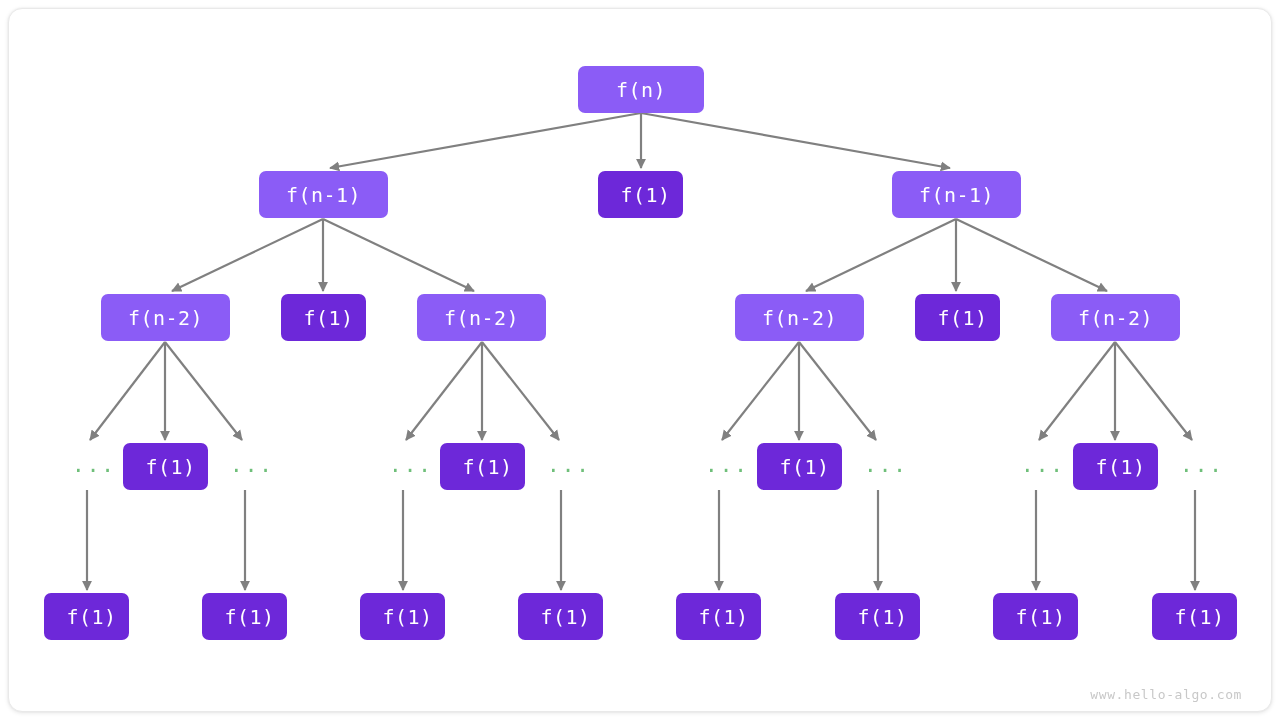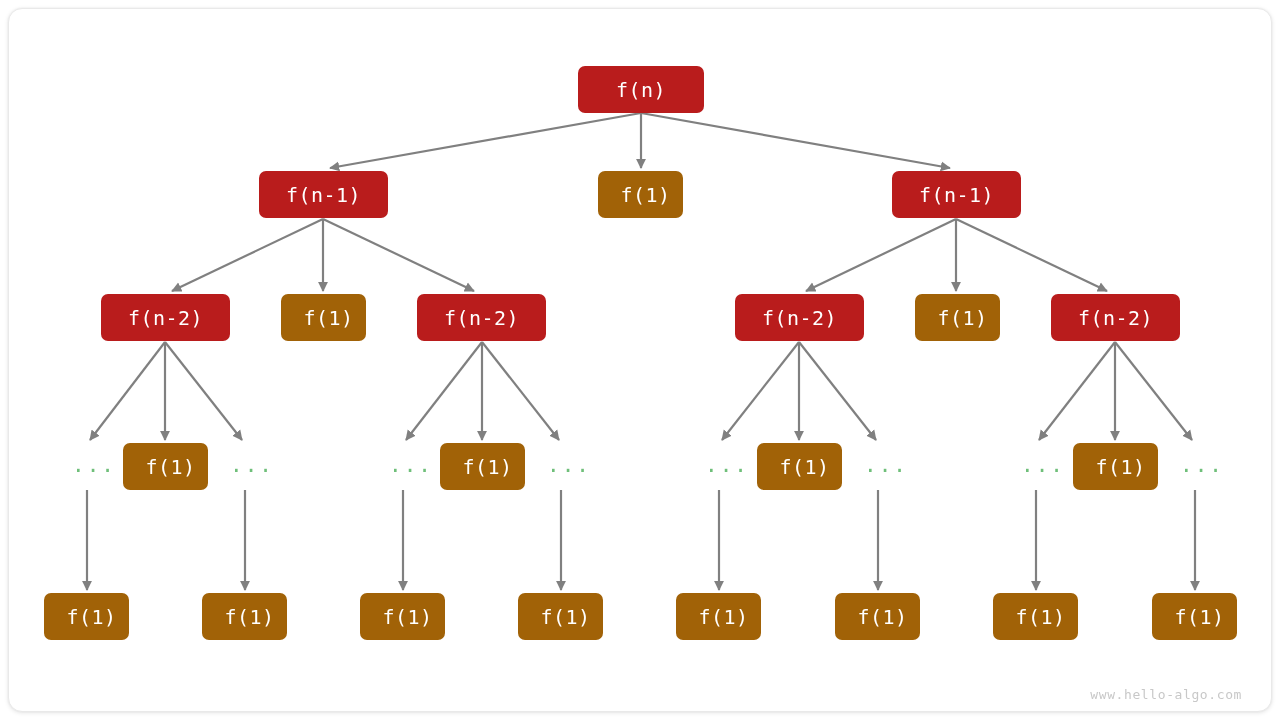--- a/index.html
+++ b/index.html
@@ -42,22 +42,22 @@
     align-items: center;
     justify-content: center;
     border-radius: 7px;
     color: #ffffff;
     font-size: 20px;
     letter-spacing: 0.5px;
     font-family: "DejaVu Sans Mono", "Liberation Mono", monospace;
     white-space: nowrap;
     user-select: none;
   }
-  .node.green { background: #b91c1c; }
-  .node.teal  { background: #a16207; padding-left: 10px; }
+  .node.green { background: #8b5cf6; }
+  .node.teal  { background: #6d28d9; padding-left: 10px; }
 
   .ellipsis {
     position: absolute;
     color: #6fbf7a;
     font-size: 21px;
     line-height: 1;
     letter-spacing: 2px;
     font-family: "DejaVu Sans Mono", "Liberation Mono", monospace;
     user-select: none;
   }

